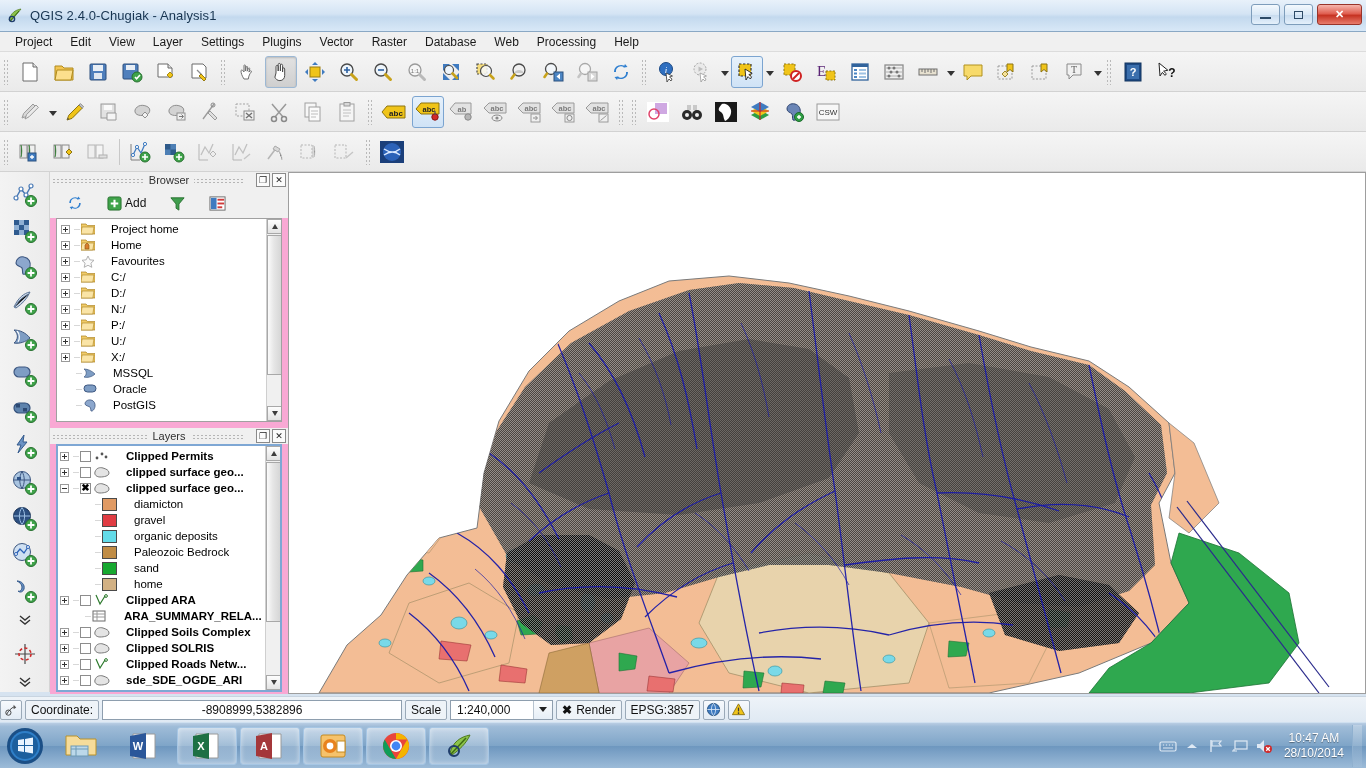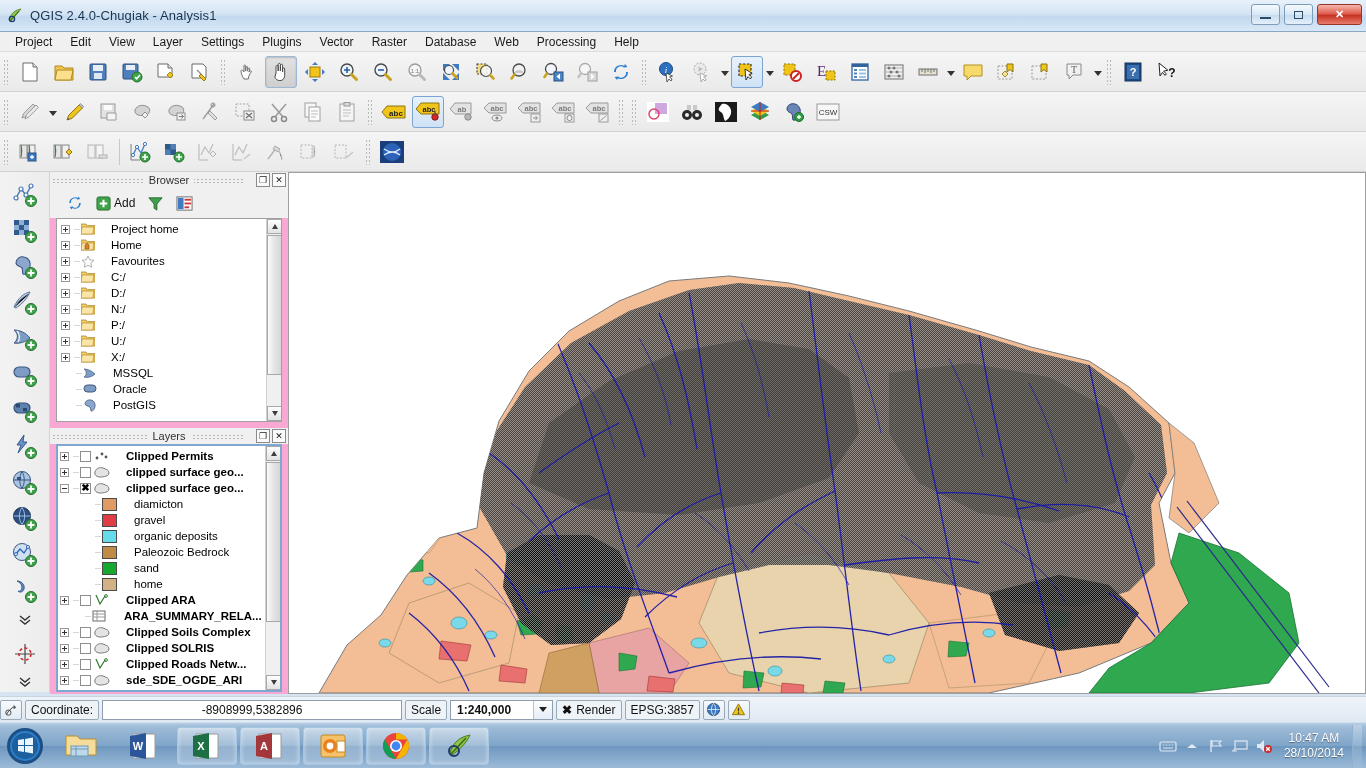--- a/index.html
+++ b/index.html
@@ -128,21 +128,21 @@
     background-size: 4px 3px;
   }
   .dock-title span.t { background:#f0f0f0; padding:0 5px; z-index:2; position:relative;}
   .dock-btns { position:absolute; right:2px; top:1px; display:flex; gap:2px; z-index:3;}
   .dock-btn {
     width:14px; height:14px; border:1px solid #8a8a8a; background:#fbfbfb;
     display:flex; align-items:center; justify-content:center;
     font-size:9px; line-height:1; color:#222; font-family:"Liberation Sans",sans-serif;
   }
   .browser-tools {
-    height:30px; display:flex; align-items:center; gap:4px; padding-left:12px;
+    height:30px; display:flex; align-items:center; gap:15px; padding-left:12px;
     background:#f0f0f0;
   }
   .bt-btn { display:flex; align-items:center; gap:3px; padding:2px 3px; border:1px solid transparent; border-radius:3px;}
   .bt-btn span { font-size:12px; color:#111; }
 
   .treebox {
     background:#fff; border:1px solid #a0a0a0; margin:0 6px;
     position:relative; overflow:hidden;
   }
   .treebox.layers { border:2px solid #7ea7d4; margin:0 6px 0 6px; }
@@ -1359,21 +1359,21 @@
       <svg width="14" height="14" viewBox="0 0 16 16">
           <path d="M3 13c2-4 5-7 9-9" stroke="#333" fill="none"></path>
           <circle cx="5" cy="11" r="3" fill="none" stroke="#333"></circle>
           <path d="M11 2l3 3-3 2z" fill="#555"></path>
         </svg>
     </div>
     <div class="sb-item">Coordinate:</div>
     <div class="sb-field" style="width:300px;">-8908999,5382896</div>
     <div class="sb-item">Scale</div>
     <div style="display:flex;height:20px;border:1px solid #8e9eae;background:#fff;margin-right:3px;">
-      <div style="width:82px;display:flex;align-items:center;padding-left:6px;font-size:12px;font-weight:bold;">1:240,000</div>
+      <div style="width:82px;display:flex;align-items:center;padding-left:6px;font-size:12px;">1:240,000</div>
       <div class="combo-arrow"></div>
     </div>
     <div class="sb-item">
       <span style="font-weight:bold;margin-right:4px;">✖</span>
       <span>Render</span>
     </div>
     <div class="sb-item">EPSG:3857</div>
     <div class="sb-btn">
       <svg width="15" height="15" viewBox="0 0 16 16">
           <circle cx="8" cy="8" r="6.5" fill="#3f7bc0" stroke="#24507f"></circle>

